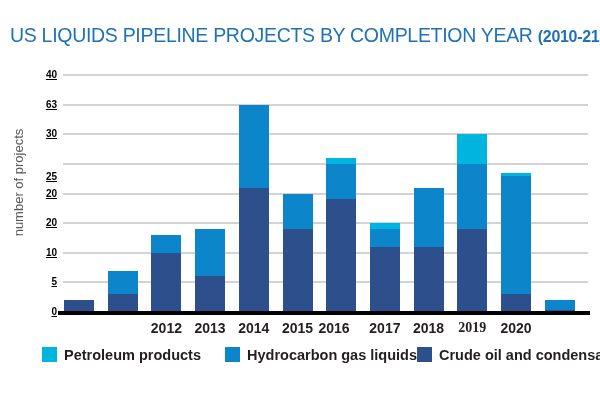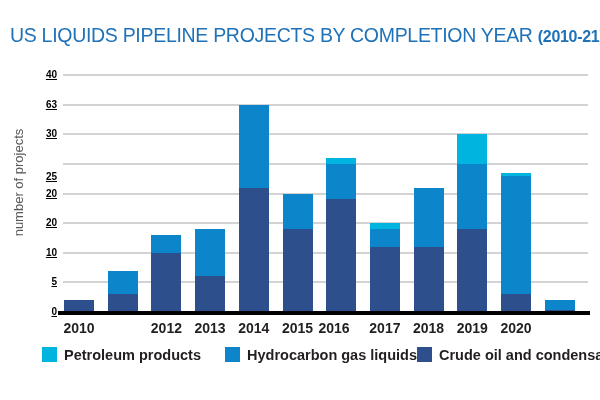--- a/index.html
+++ b/index.html
@@ -243,29 +243,28 @@
       </div>
       <div class="bar-group" style="left: 481.7px; height: 237px;">
         <div class="bar-seg" style="background: rgb(45, 79, 140); height: 2.37px; bottom: 0px;"></div>
         <div class="bar-seg" style="background: rgb(13, 133, 203); height: 9.48px; bottom: 2.37px;"></div>
       </div>
     </div>
 
   <div id="baseline"></div>
 
   <div id="x-axis-labels">
-      <div class="x-tick-label" style="left: -10px;">2010</div>
       <div class="x-tick-label" style="left: 77.4px;">2012</div>
       <div class="x-tick-label" style="left: 121.1px;">2013</div>
       <div class="x-tick-label" style="left: 164.8px;">2014</div>
       <div class="x-tick-label" style="left: 208.5px;">2015</div>
       <div class="x-tick-label" style="left: 245px;">2016</div>
       <div class="x-tick-label" style="left: 295.9px;">2017</div>
       <div class="x-tick-label" style="left: 339.6px;">2018</div>
-      <div class="x-tick-label" style="left: 383.3px;">2019</div>
+      <div class="x-tick-label" style="left: 383.3px; font-family: Liberation Serif, serif;">2019</div>
       <div class="x-tick-label" style="left: 427px;">2020</div>
     </div>
 
   <div id="legend">
       <div class="legend-item" style="left: 183px;"><span class="legend-swatch" style="background: rgb(13, 133, 203);"></span><span class="legend-label">Hydrocarbon gas liquids</span></div>
       <div class="legend-item" style="left: 0px;"><span class="legend-swatch" style="background: rgb(0, 180, 224);"></span><span class="legend-label">Petroleum products</span></div>
       <div class="legend-item" style="left: 375px;"><span class="legend-swatch" style="background: rgb(45, 79, 140);"></span><span class="legend-label">Crude oil and condensate</span></div>
     </div>
 
 </div>

